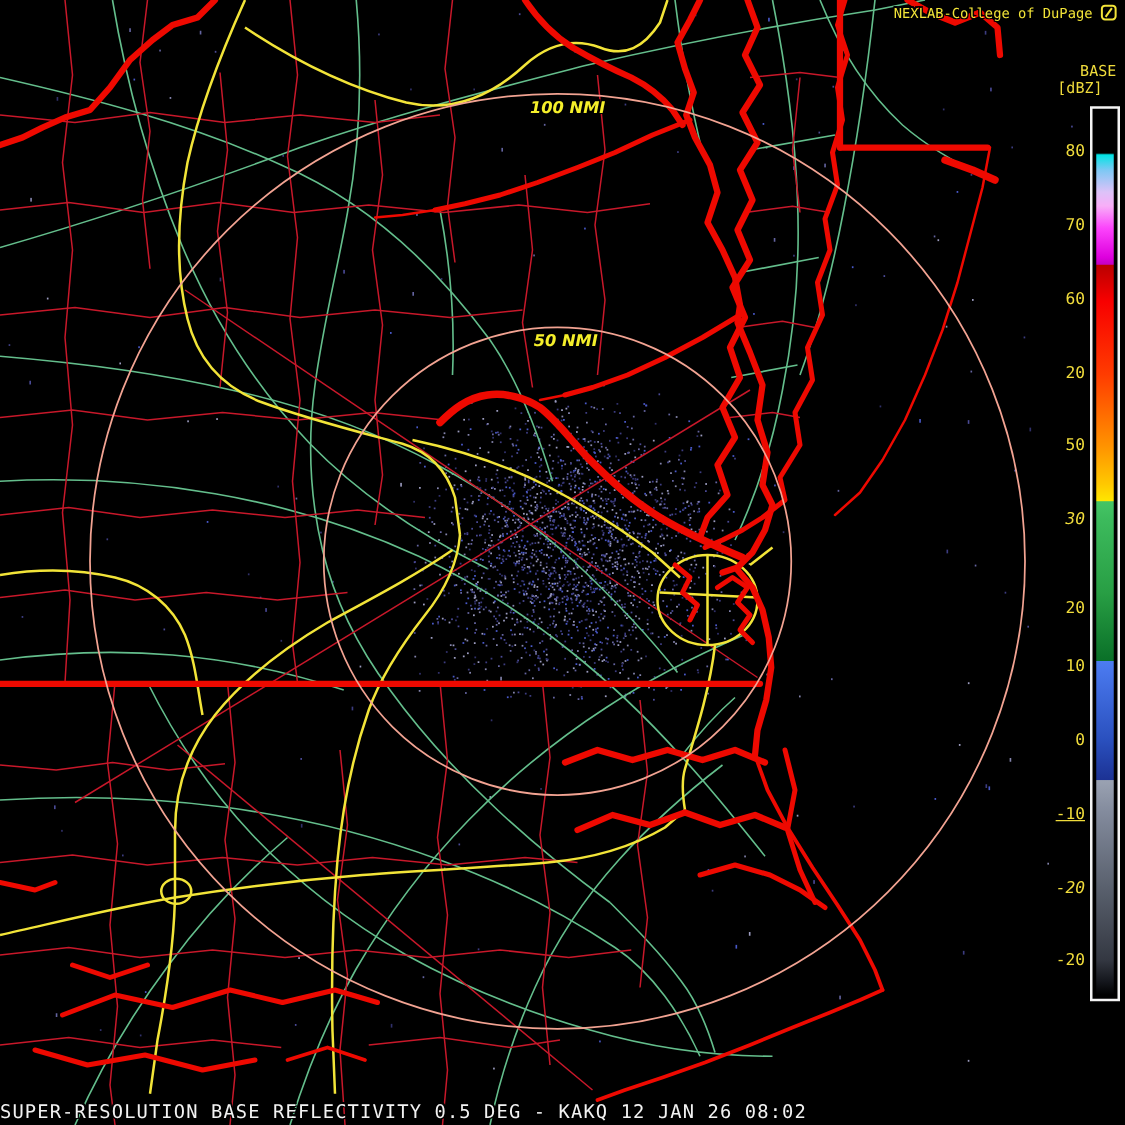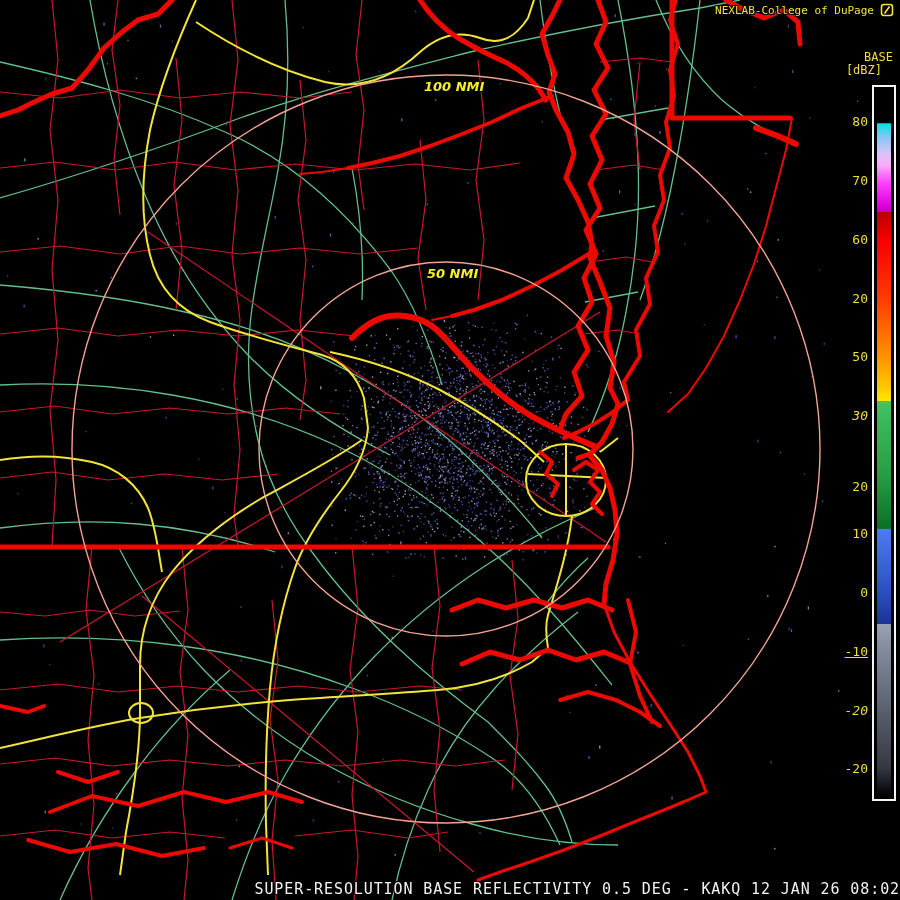--- a/index.html
+++ b/index.html
@@ -19,21 +19,21 @@
   #colorbar{position:absolute;left:872px;top:85px;width:20px;height:712px;
             border:2px solid #f4f4f4;background:#000;}
   #colorbar-inner{position:absolute;left:3px;right:3px;top:3px;bottom:3px;}
   .cb-tick{position:absolute;width:42px;left:826px;text-align:right;
            color:var(--tick-yellow);font-size:13px;line-height:14px;}
   .ring-label{position:absolute;color:var(--label-yellow);
               font-family:"DejaVu Sans","Liberation Sans",sans-serif;
               font-style:italic;font-weight:bold;font-size:13px;white-space:nowrap;margin-top:12px;}
   #ring-label-100{left:424px;top:67px;}
   #ring-label-50{left:427px;top:254px;}
-  #status{position:absolute;left:0;right:0;bottom:2px;text-align:right;
+  #status{position:absolute;left:0;right:0;bottom:2px;text-align:left;
           color:var(--white-text);font-size:15px;letter-spacing:0.9px;white-space:nowrap;}
 </style>
 </head>
 <body>
 
 <svg id="map" width="900" height="900" viewBox="0 0 900 900">
   <rect x="0" y="0" width="900" height="900" fill="#000"></rect>
 
   <g id="speckles">
       <rect x="443.4" y="466.2" width="1.4" height="1.4" fill="#9c9cc0"></rect>

